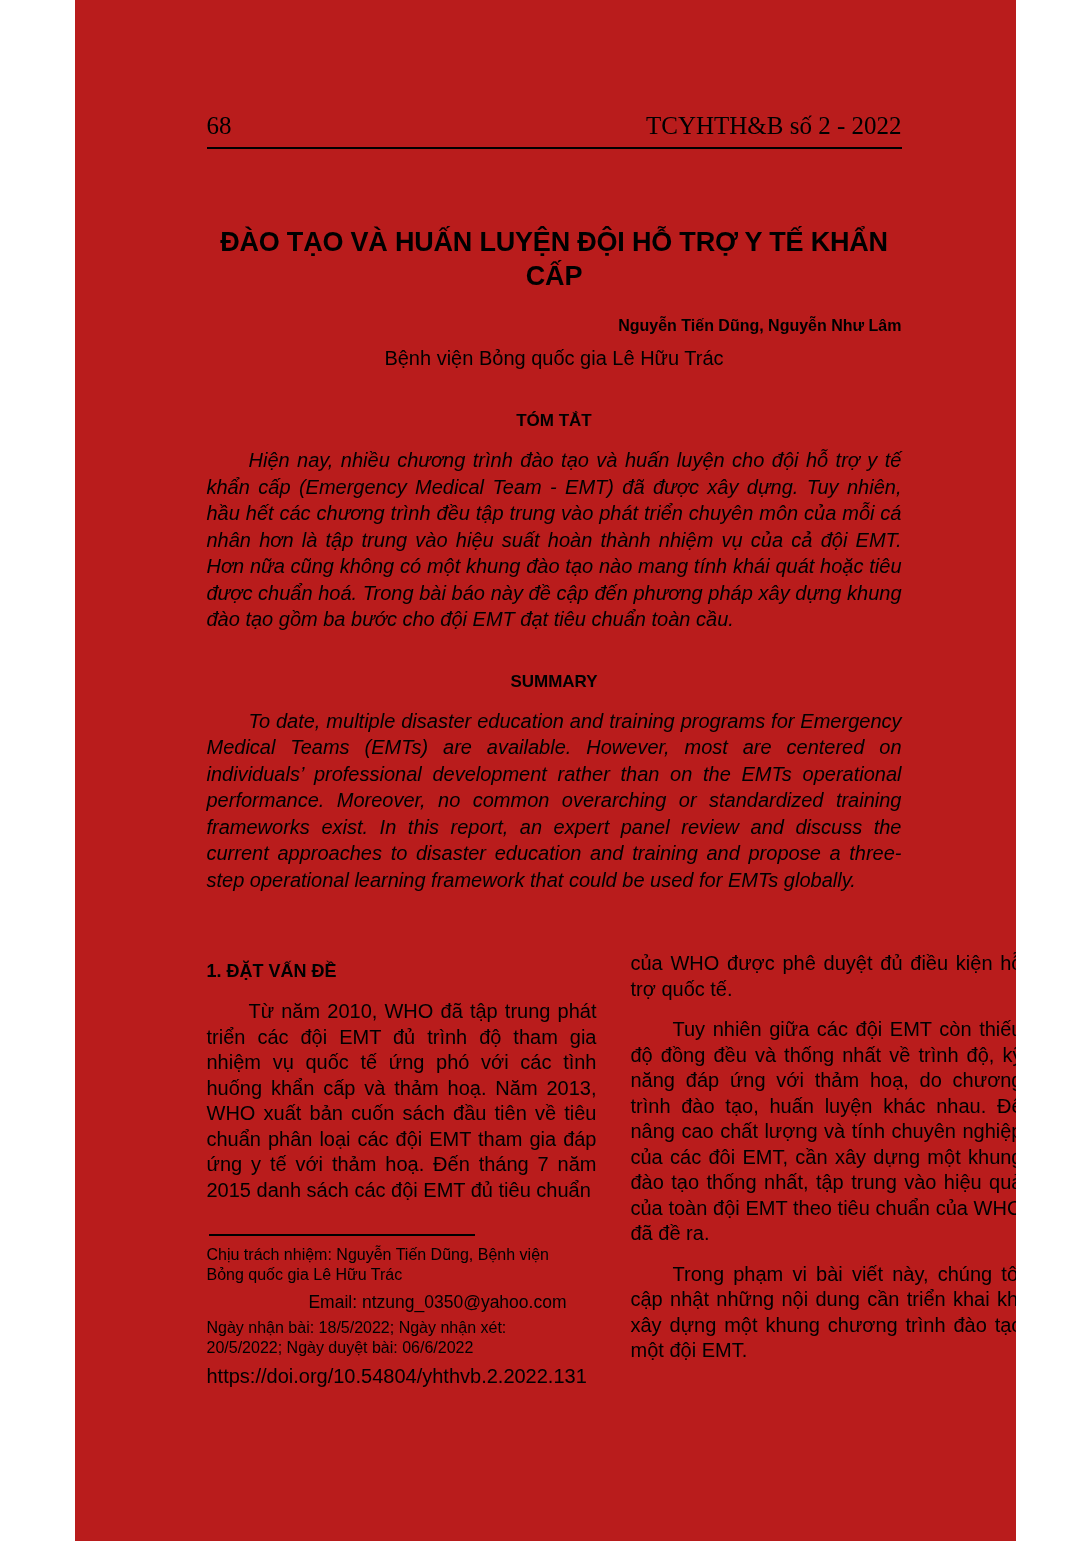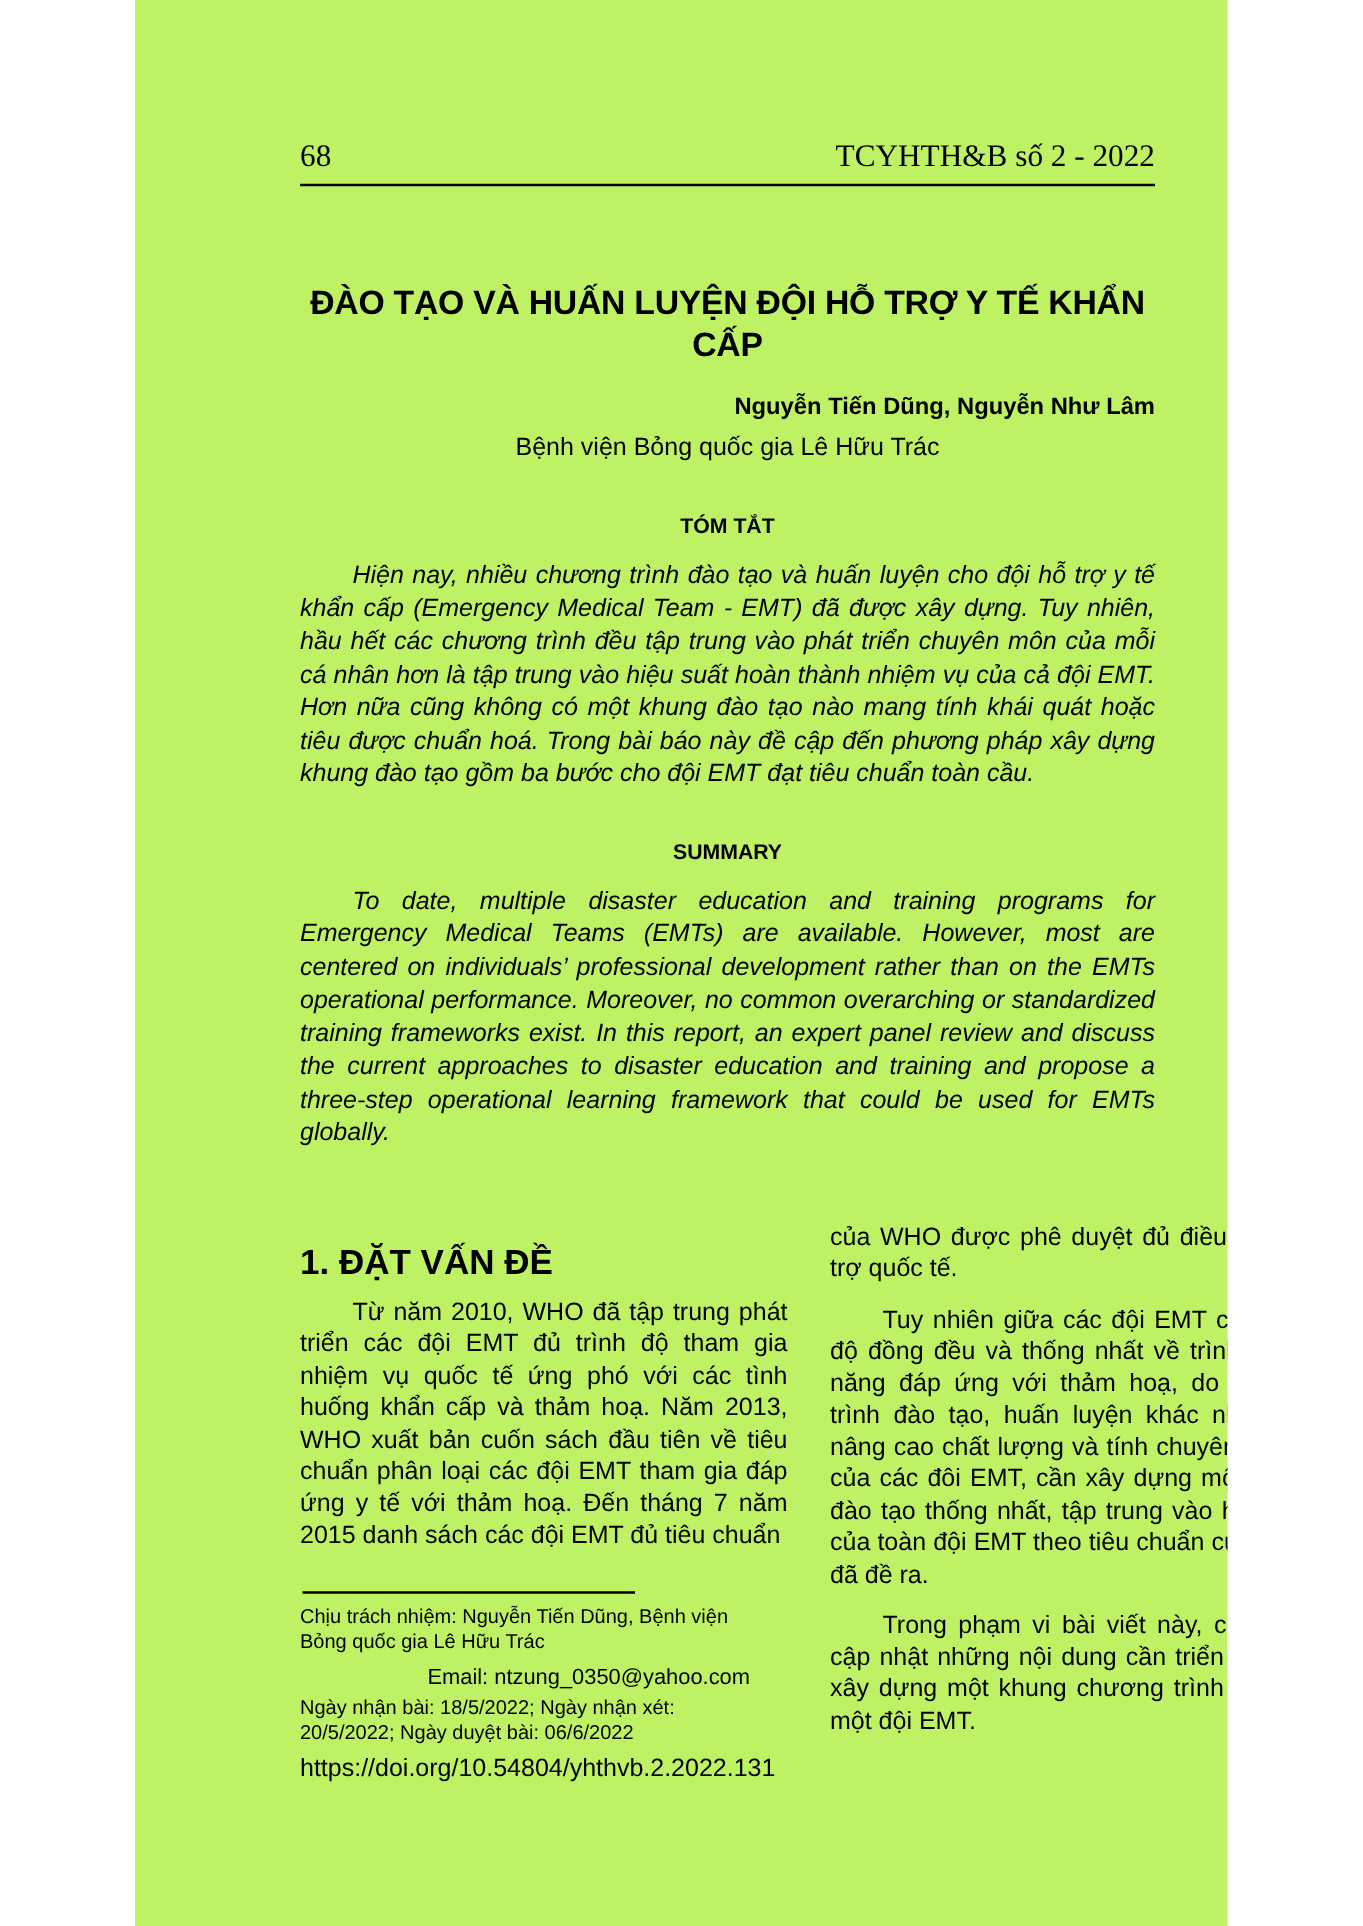--- a/index.html
+++ b/index.html
@@ -2,27 +2,27 @@
 <html lang="vi"><head>
 <meta charset="utf-8">
 <style>
   html, body {
     margin: 0;
     padding: 0;
     background: #ffffff;
   }
   .page {
     position: relative;
-    width: 874px;
+    width: 941px;
     height: 1541px;
     margin: 0 auto;
-    background: #bef264;
+    background: #b91c1c;
     color: #000000;
     box-sizing: border-box;
-    padding: 0 58px 0 132px;
+    padding: 0 114px 0 132px;
     font-family: "Liberation Sans", sans-serif;
     overflow: hidden;
   }
   
   .running-head {
     margin-top: 112px;
     display: flex;
     justify-content: space-between;
     align-items: baseline;
     font-family: "Liberation Serif", serif;
@@ -39,21 +39,21 @@
     margin: 76px 0 0 0;
     text-align: center;
     font-size: 27px;
     font-weight: bold;
     letter-spacing: -0.2px;
     line-height: 34px;
   }
   .authors {
     margin-top: 20px;
     text-align: right;
-    font-size: 19px;
+    font-size: 16px;
     font-weight: bold;
     line-height: 26px;
   }
   .affiliation {
     margin-top: 6px;
     text-align: center;
     font-size: 20px;
     line-height: 26px;
   }
   
@@ -75,22 +75,22 @@
   }
   
   .columns {
     display: flex;
     gap: 34px;
     margin-top: 58px;
   }
   .col-left  { flex: 0 0 390px; width: 390px; }
   .col-right { flex: 0 0 392px; width: 392px; }
   .sec-heading {
-    margin: 19px 0 0 0;
-    font-size: 28px;
+    margin: 7px 0 0 0;
+    font-size: 18px;
     font-weight: bold;
     line-height: 26px;
   }
   .body-par {
     margin: 15px 0 0 0;
     font-size: 20px;
     line-height: 25.5px;
     text-align: justify;
     text-indent: 42px;
   }

